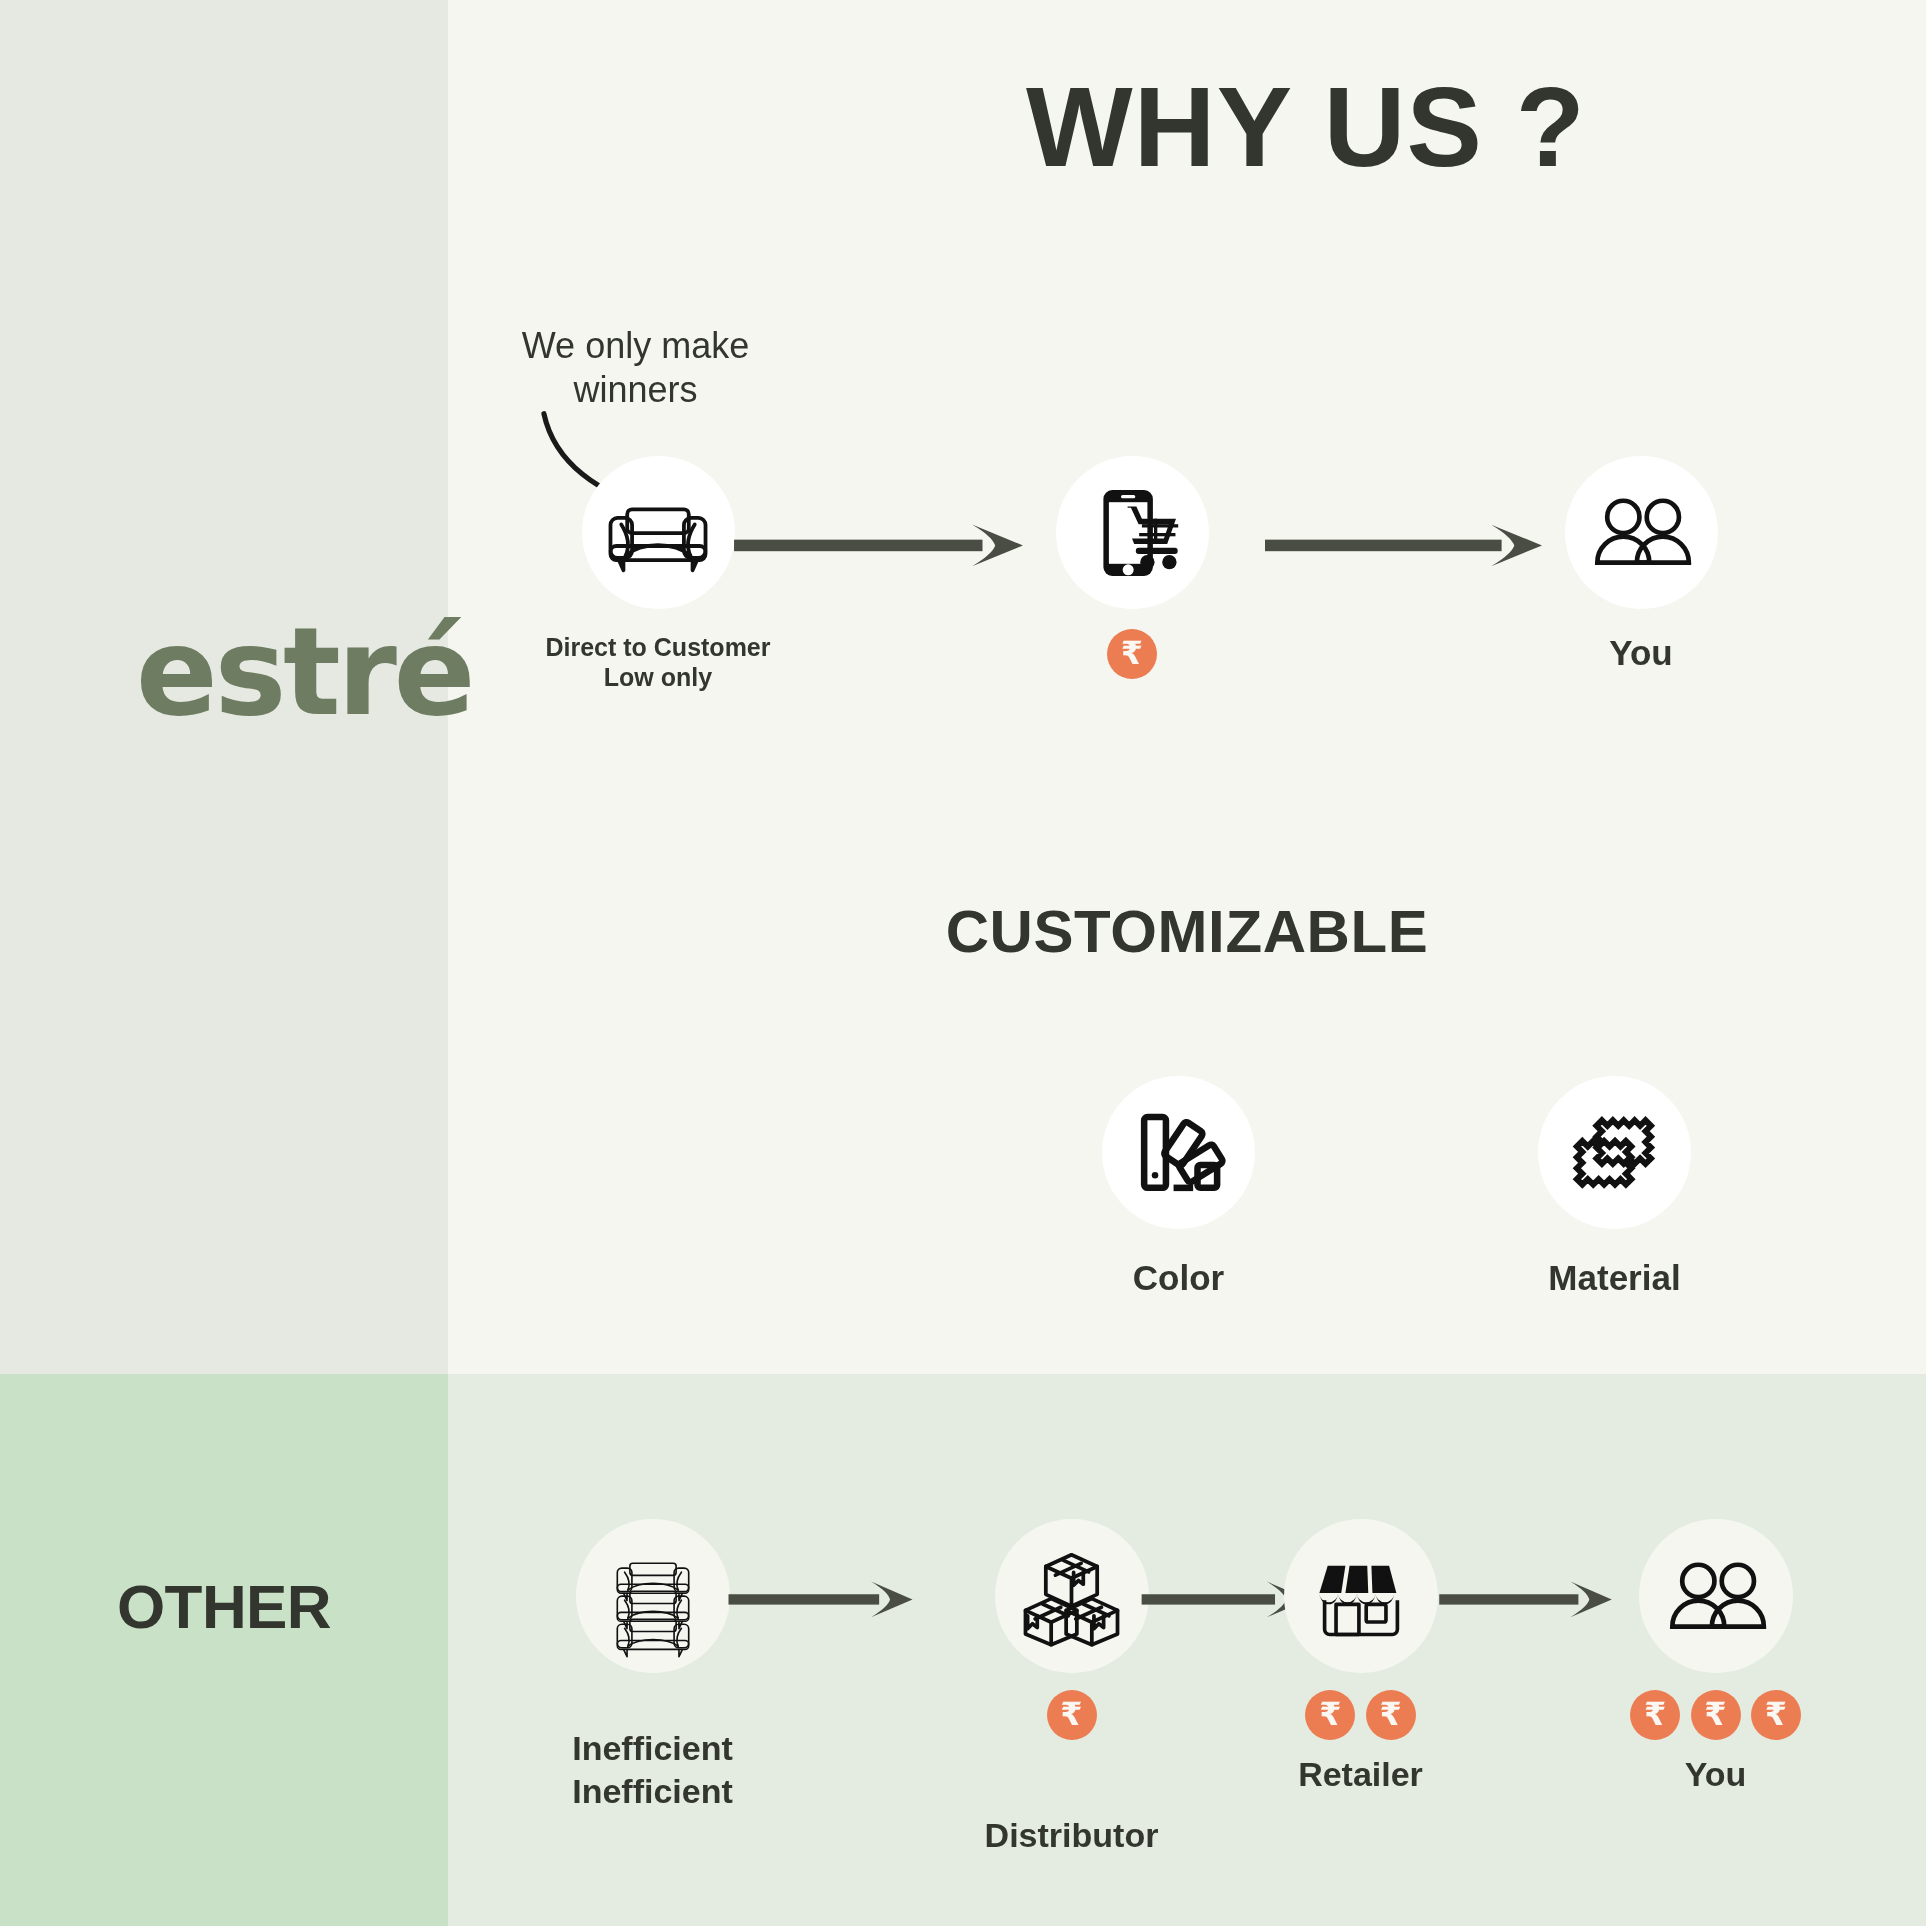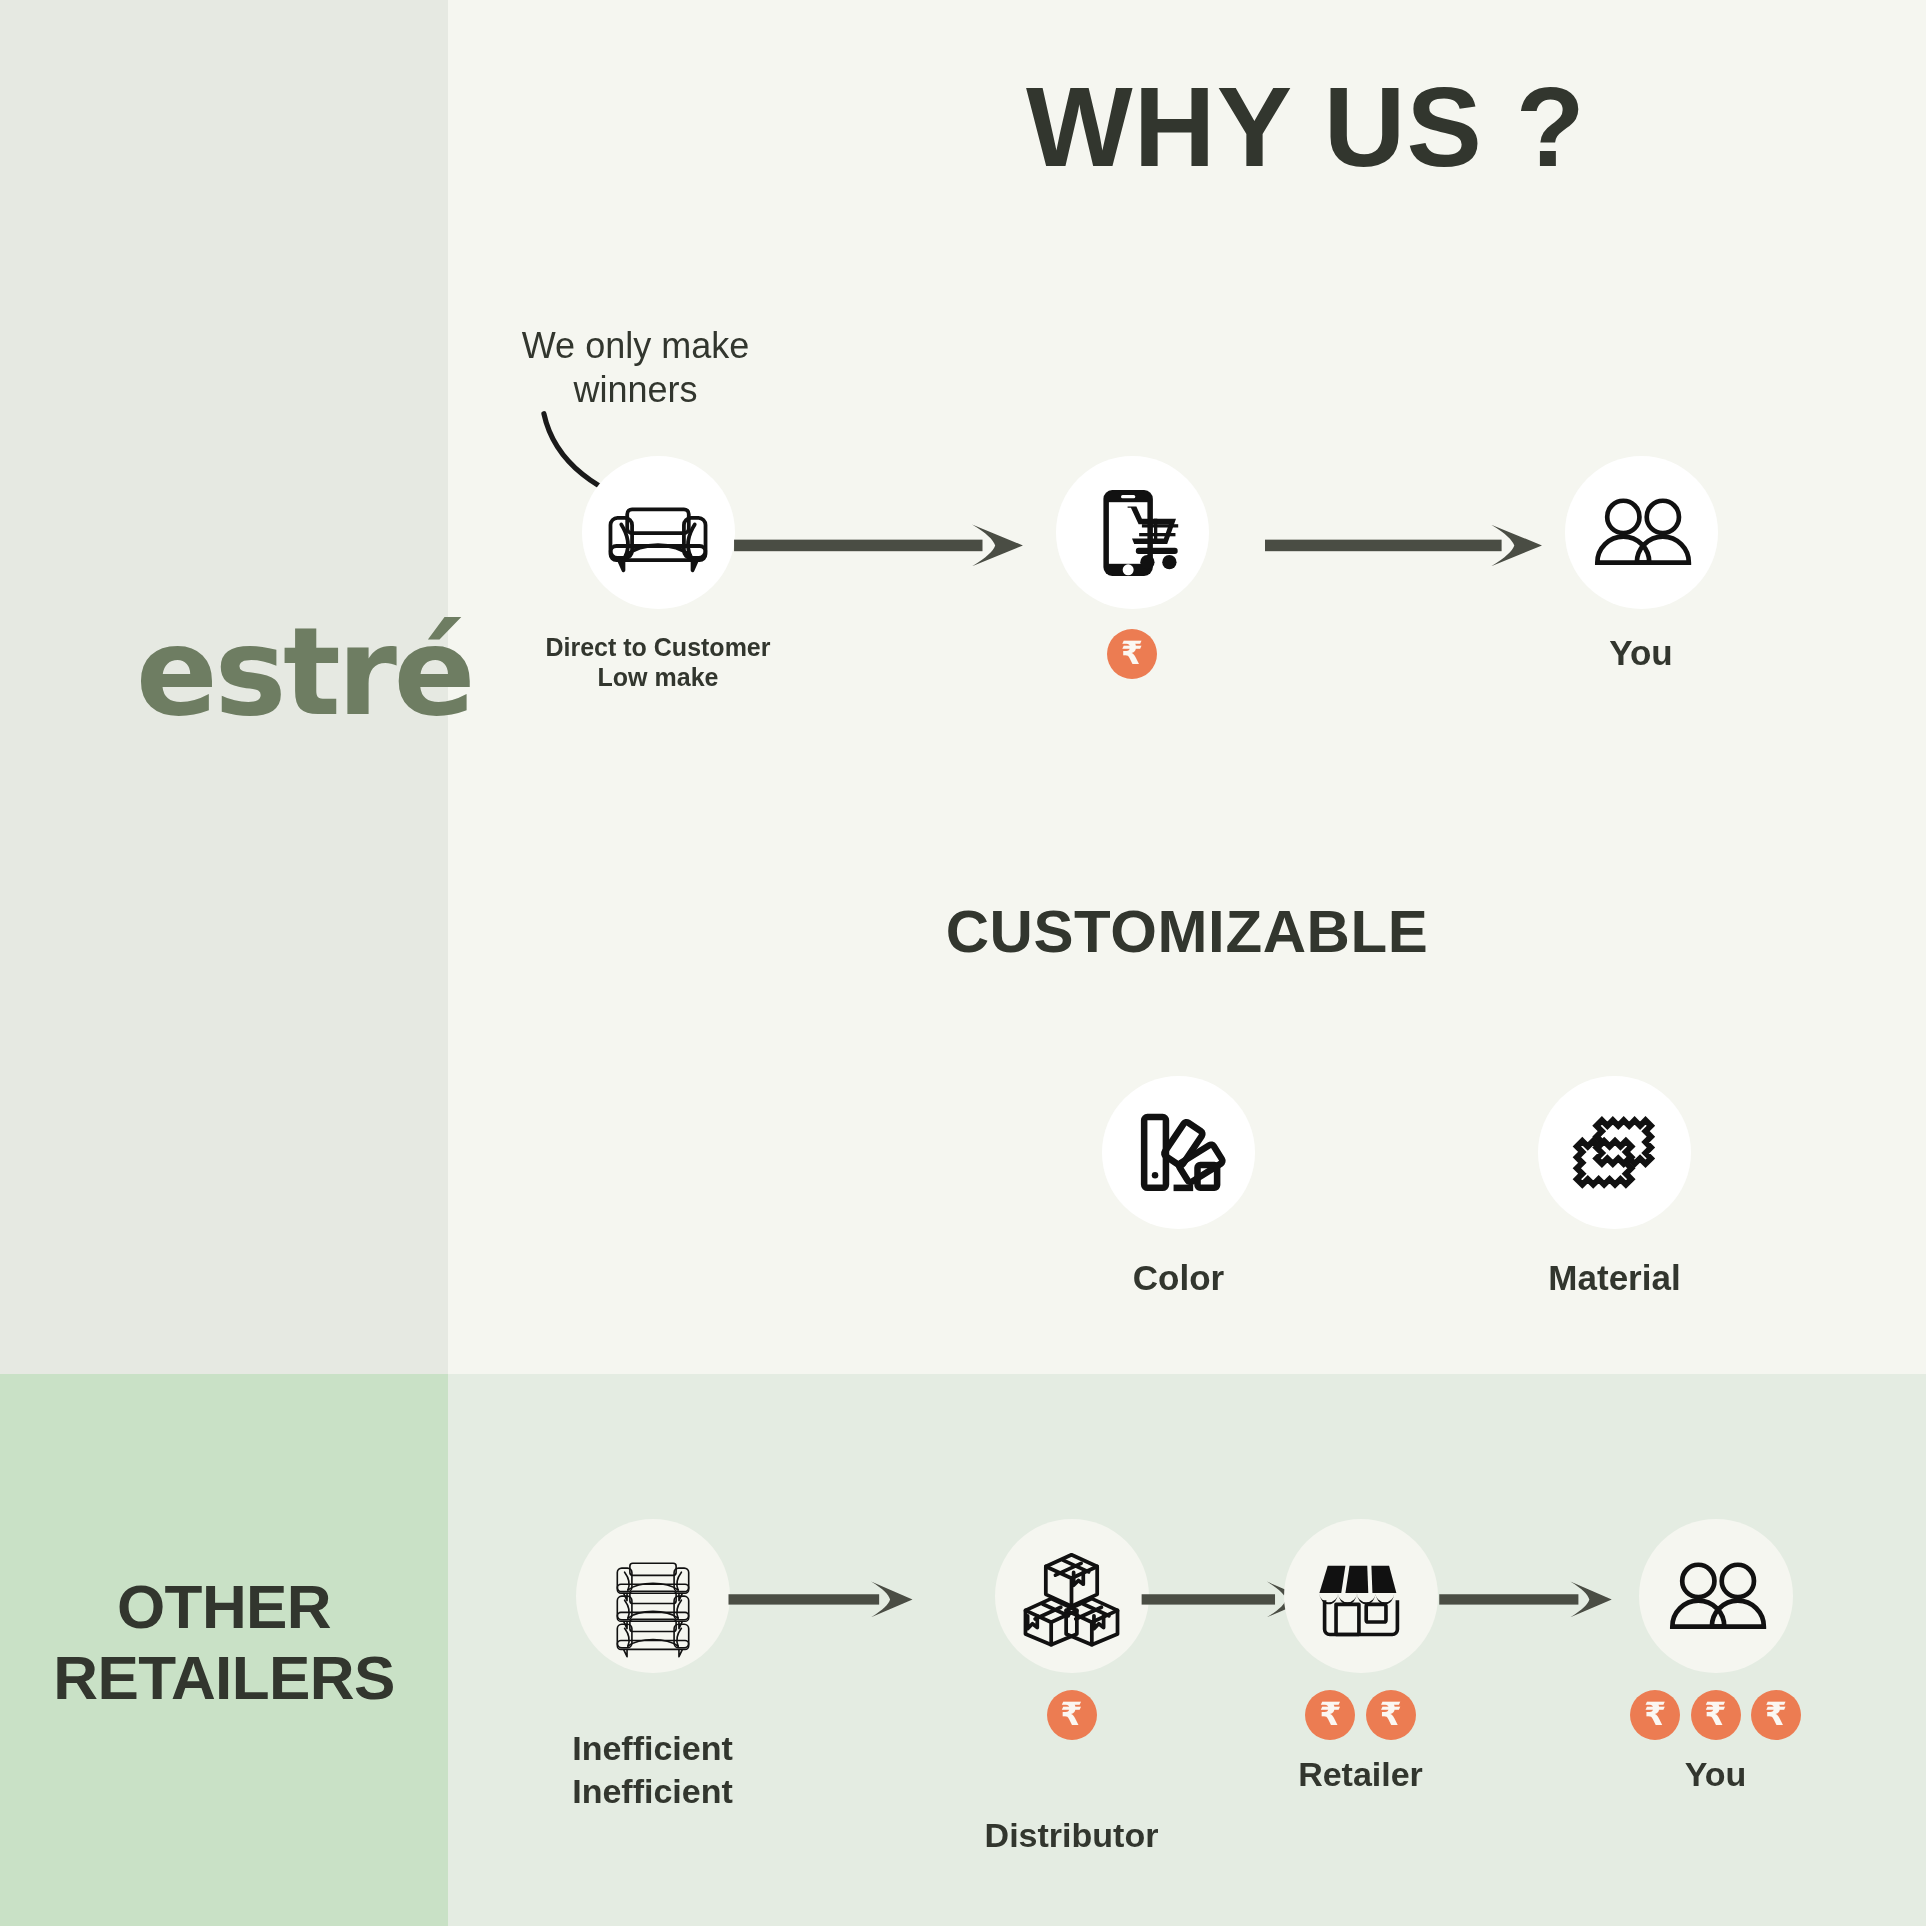--- a/index.html
+++ b/index.html
@@ -132,21 +132,20 @@
 
   <div class="quad" id="q-tl"></div>
   <div class="quad" id="q-tr"></div>
   <div class="quad" id="q-bl"></div>
   <div class="quad" id="q-br"></div>
 
   <div id="logo">estré</div>
 
   <div id="other-retailers">
     <div>OTHER</div>
-    <div>RETAILERS</div>
   </div>
 
   <div id="why-us">WHY US ?</div>
 
   <div id="annotation">
     <div>We only make</div>
     <div>winners</div>
   </div>
   <svg id="annotation-arrow" viewBox="0 0 300 190">
     <path d="M12 6 C 30 90, 110 150, 200 163" stroke="#1A1A1A" stroke-width="9" fill="none" stroke-linecap="round"></path>
@@ -164,21 +163,21 @@
           <path d="M168 60 C 154 82, 152 100, 160 118"></path>
           <path d="M40 118 C 70 92, 130 92, 160 118"></path>
           <rect x="12" y="100" width="176" height="26" rx="11"></rect>
           <path d="M28 127 L 36 145 L 36 127"></path>
           <path d="M172 127 L 164 145 L 164 127"></path>
         </g>
       </svg>
     </div>
     <div class="node-label">
       <div>Direct to Customer</div>
-      <div>Low make</div>
+      <div>Low only</div>
     </div>
   </div>
 
   <svg class="flow-arrow" id="row1-a0" viewBox="0 0 500 90">
     <rect x="0" y="34" width="430" height="20" fill="#4A4D44"></rect>
     <path d="M500 44 L 412 8 C 438 24, 448 34, 452 44 C 448 54, 438 64, 412 80 Z" fill="#4A4D44"></path>
   </svg>
 
   <div class="node" id="row1-n1">
     <div class="circle">

